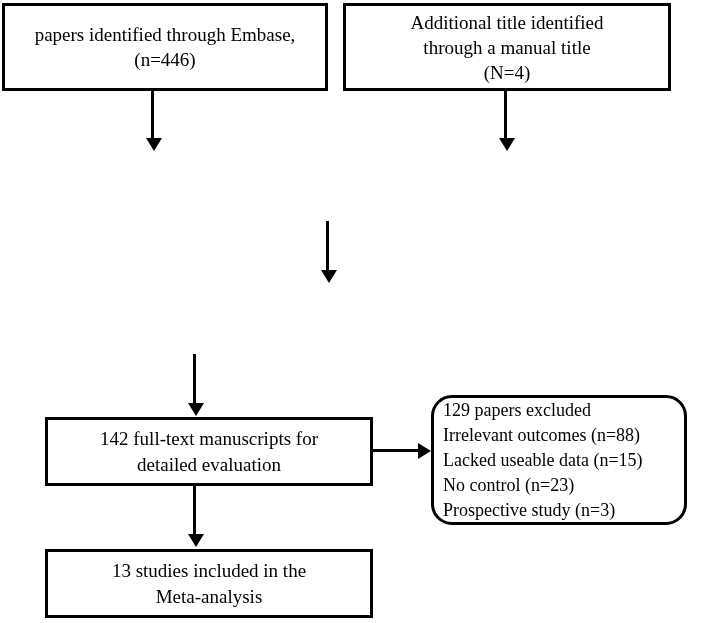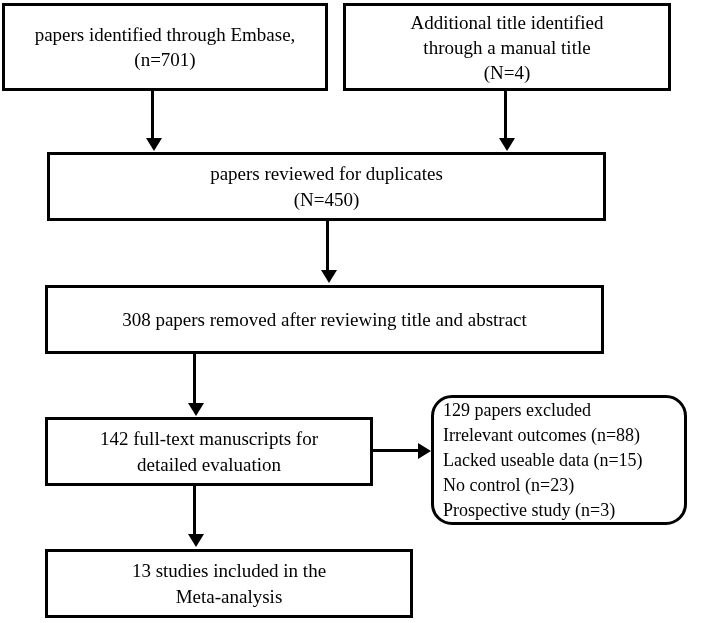--- a/index.html
+++ b/index.html
@@ -42,21 +42,21 @@
     text-align: left;
   }
 
   
   #node-source-databases { left: 2px;   top: 3px;   width: 326px; height: 88px;  font-size: 19px; line-height: 25px; }
   #node-manual-search    { left: 343px; top: 3px;   width: 328px; height: 88px;  font-size: 19px; line-height: 25px; }
   #node-duplicates       { left: 47px;  top: 152px; width: 559px; height: 69px;  font-size: 19px; line-height: 26px; }
   #node-removed-title-abstract { left: 45px; top: 285px; width: 559px; height: 69px; font-size: 19px; line-height: 26px; }
   #node-fulltext         { left: 45px;  top: 417px; width: 328px; height: 69px;  font-size: 19px; line-height: 26px; }
   #node-excluded         { left: 431px; top: 395px; width: 256px; height: 130px; font-size: 18px; line-height: 25px; }
-  #node-included         { left: 45px;  top: 549px; width: 368px; height: 69px;  font-size: 19px; line-height: 26px; }
+  #node-included         { left: 45px;  top: 549px; width: 328px; height: 69px;  font-size: 19px; line-height: 26px; }
 
   
   .conn-line {
     position: absolute;
     background: #000000;
   }
   .conn-v { width: 3px; }
   .conn-h { height: 3px; }
 
   .arrow-down {
@@ -90,45 +90,38 @@
   #conn-full-to-incl     { left: 193px; top: 486px; height: 50px; }
   #arrow-full-to-incl    { left: 188px; top: 534px; }
 </style>
 </head>
 <body>
 
 <div id="flow-canvas">
 
   <div class="node" id="node-source-databases">
     <span class="line">papers identified through Embase,</span>
-    <span class="line">(n=701)</span>
+    <span class="line">(n=446)</span>
   </div>
 
   <div class="node" id="node-manual-search">
     <span class="line">Additional title identified</span>
     <span class="line">through a manual title</span>
     <span class="line">(N=4)</span>
   </div>
 
   <div class="conn-line conn-v" id="conn-db-to-dup"></div>
   <div class="arrow-down" id="arrow-db-to-dup"></div>
   <div class="conn-line conn-v" id="conn-manual-to-dup"></div>
   <div class="arrow-down" id="arrow-manual-to-dup"></div>
 
-  <div class="node" id="node-duplicates">
-    <span class="line">papers reviewed for duplicates</span>
-    <span class="line">(N=450)</span>
-  </div>
 
   <div class="conn-line conn-v" id="conn-dup-to-removed"></div>
   <div class="arrow-down" id="arrow-dup-to-removed"></div>
 
-  <div class="node" id="node-removed-title-abstract">
-    <span class="line">308 papers removed after reviewing title and abstract</span>
-  </div>
 
   <div class="conn-line conn-v" id="conn-removed-to-full"></div>
   <div class="arrow-down" id="arrow-removed-to-full"></div>
 
   <div class="node" id="node-fulltext">
     <span class="line">142 full-text manuscripts for</span>
     <span class="line">detailed evaluation</span>
   </div>
 
   <div class="conn-line conn-h" id="conn-full-to-excl"></div>

